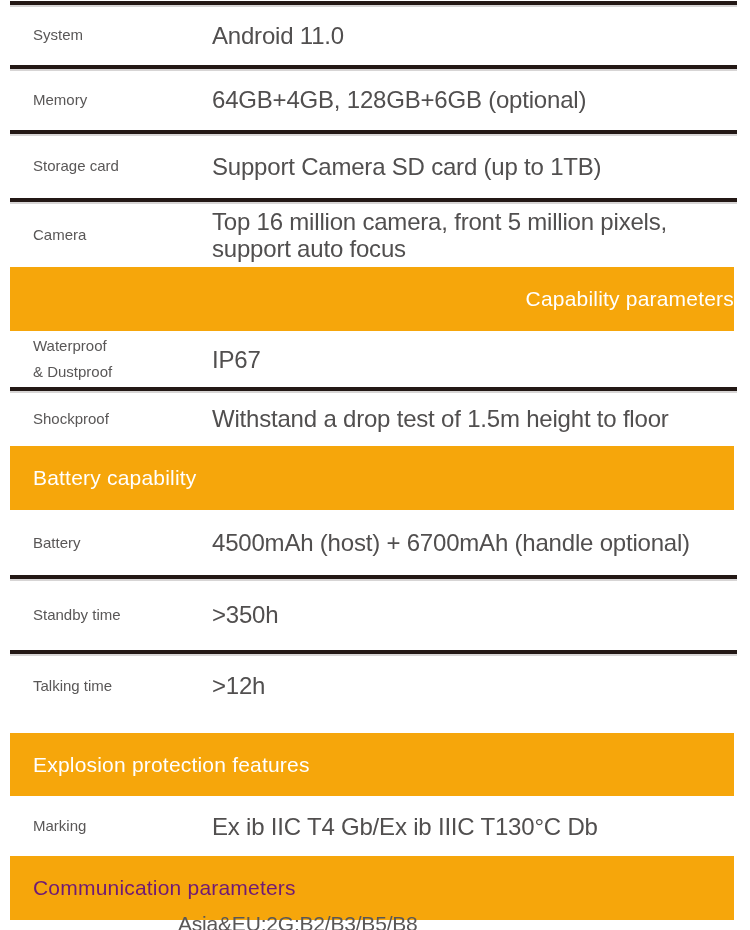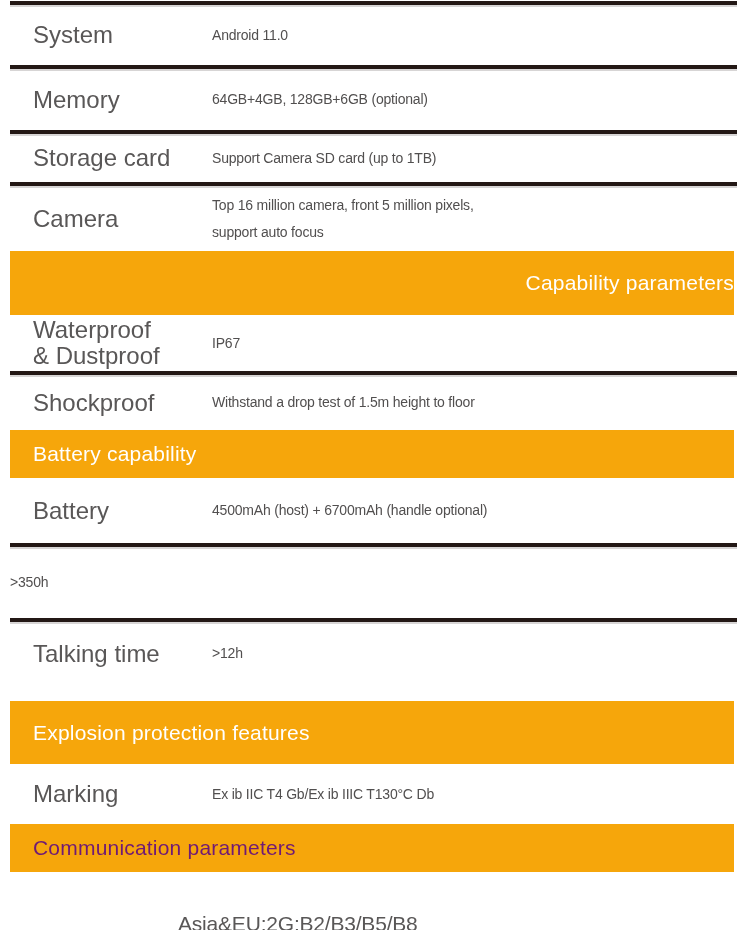--- a/index.html
+++ b/index.html
@@ -20,28 +20,28 @@
   .spec-row{
     margin-left:10px;
     width:727px;
     display:flex;
     align-items:center;
   }
   .spec-label{
     width:202px;
     padding-left:23px;
     box-sizing:border-box;
-    font-size:24px;
+    font-size:15px;
     color:#595757;
     line-height:26px;
     white-space:pre-line;
   }
   .spec-value{
     flex:1;
-    font-size:14px;
+    font-size:24px;
     color:#514f4f;
     line-height:27px;
     letter-spacing:-0.2px;
     white-space:pre-line;
   }
   .band{
     margin-left:10px;
     width:724px;
     box-sizing:border-box;
     padding-left:23px;
@@ -55,21 +55,21 @@
   .partial-value{
     position:absolute;
     left:178px;
     top:912px;
     font-size:21px;
     line-height:24px;
     color:#595757;
     letter-spacing:-0.2px;
   }
   
-  .h55{height:55px}.h60{height:60px}.h61{height:61px}.h62{height:48px}
+  .h55{height:55px}.h60{height:60px}.h61{height:61px}.h62{height:64px}
   .h63{height:63px}.h64{height:64px}.h65{height:65px}.h70{height:56px}
   .h71{height:71px}
 </style>
 </head>
 <body>
 
 <div class="screen">
 
   <div class="divider top" style="background: rgb(35, 24, 21);"></div>
 
@@ -122,20 +122,21 @@
   </div>
 
   <div class="spec-row h65">
     <div class="spec-label">Battery</div>
     <div class="spec-value">4500mAh (host) + 6700mAh (handle optional)</div>
   </div>
 
   <div class="divider" style="background: rgb(35, 24, 21);"></div>
 
   <div class="spec-row h71">
+    <div class="spec-label">Standby time</div>
     <div class="spec-value">&gt;350h</div>
   </div>
 
   <div class="divider" style="background: rgb(35, 24, 21);"></div>
 
   <div class="spec-row h63">
     <div class="spec-label">Talking time</div>
     <div class="spec-value">&gt;12h</div>
   </div>
 

